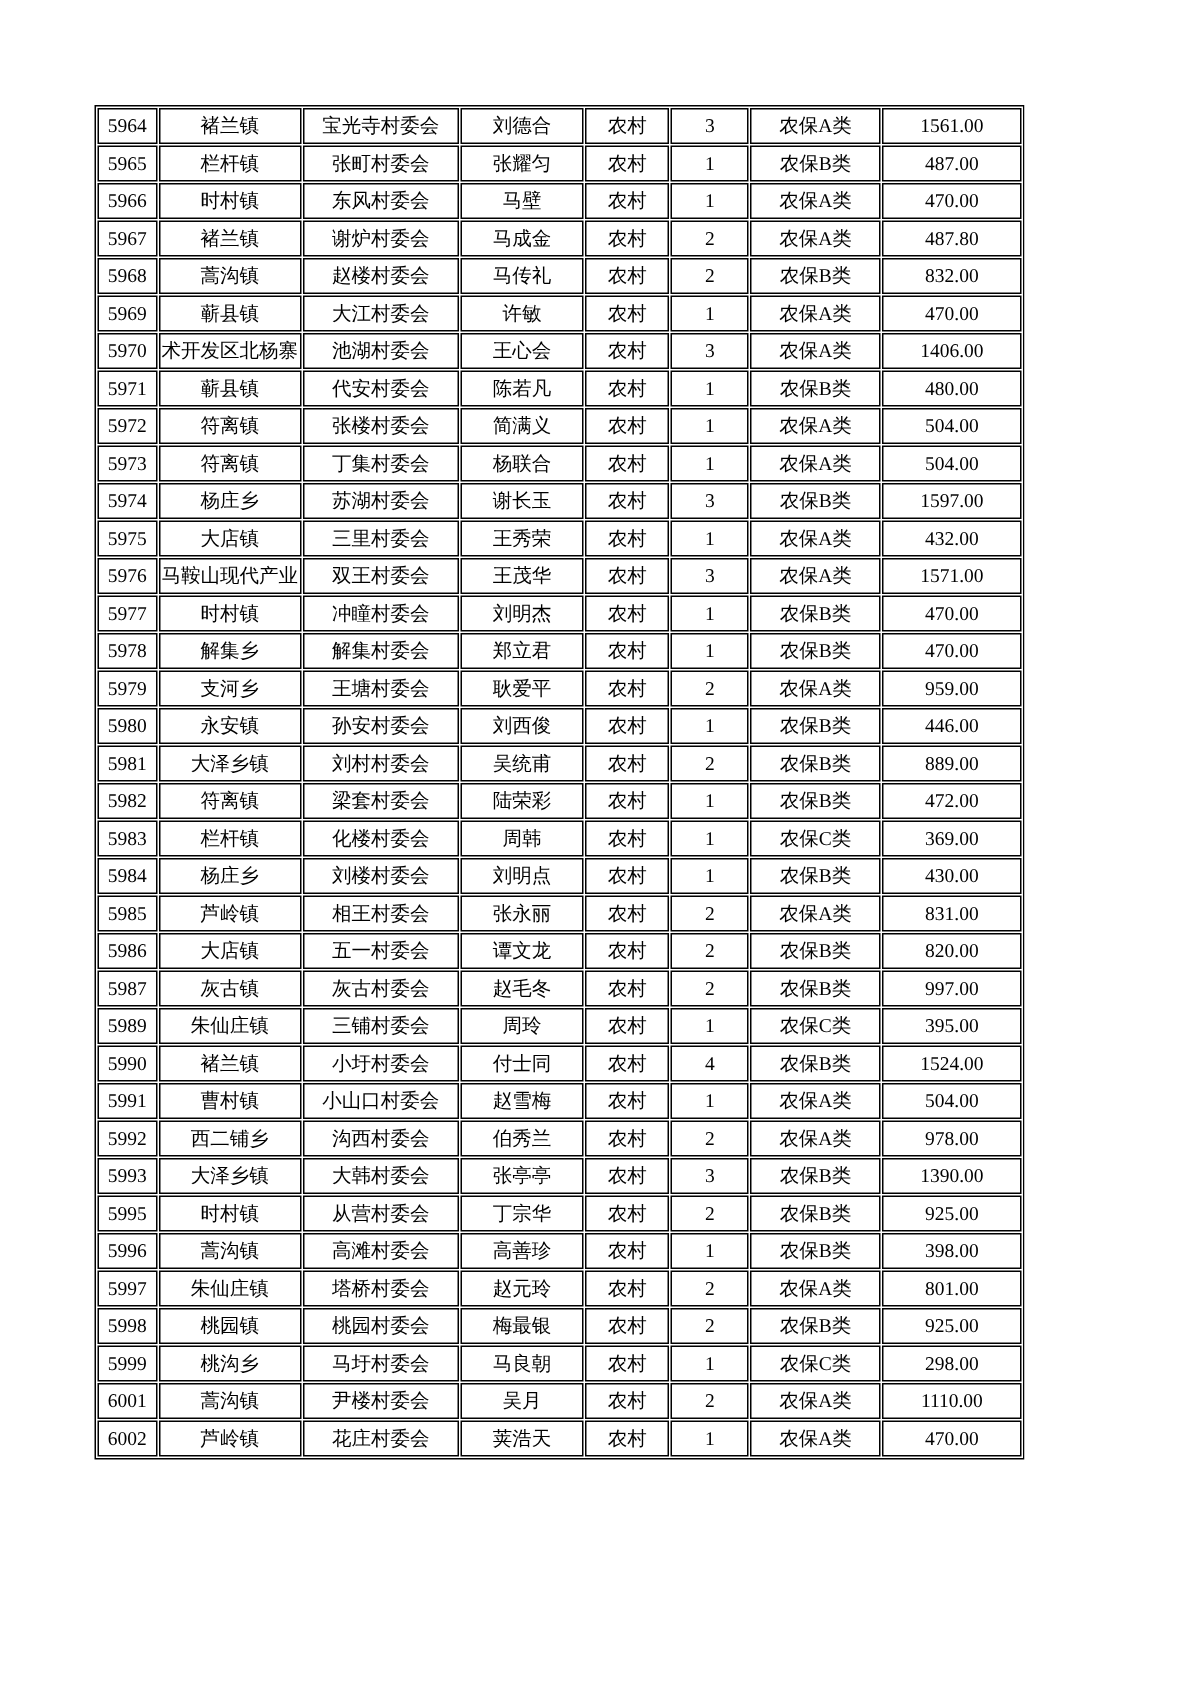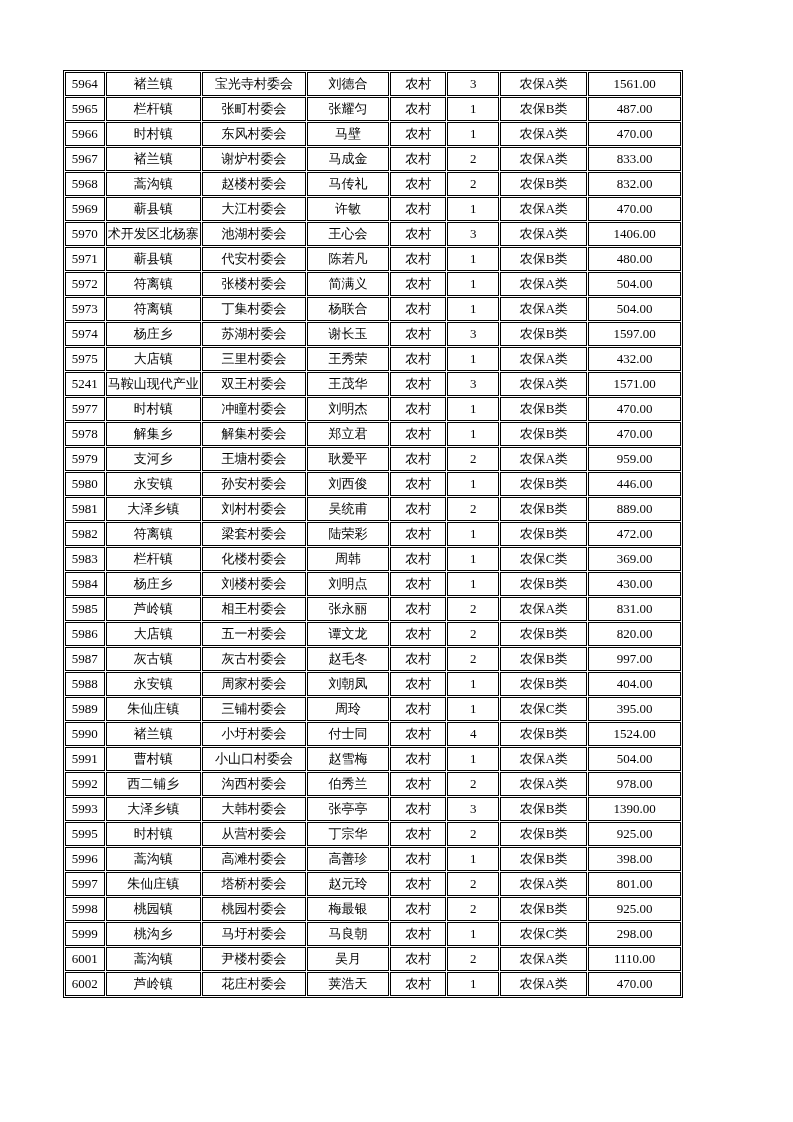--- a/index.html
+++ b/index.html
@@ -95,21 +95,21 @@
           <td class="c-amount">470.00</td>
         </tr>
         <tr>
           <td class="c-no">5967</td>
           <td class="c-township">褚兰镇</td>
           <td class="c-committee">谢炉村委会</td>
           <td class="c-name">马成金</td>
           <td class="c-type">农村</td>
           <td class="c-count">2</td>
           <td class="c-class">农保A类</td>
-          <td class="c-amount">833.00</td>
+          <td class="c-amount">487.80</td>
         </tr>
         <tr>
           <td class="c-no">5968</td>
           <td class="c-township">蒿沟镇</td>
           <td class="c-committee">赵楼村委会</td>
           <td class="c-name">马传礼</td>
           <td class="c-type">农村</td>
           <td class="c-count">2</td>
           <td class="c-class">农保B类</td>
           <td class="c-amount">832.00</td>
@@ -178,21 +178,21 @@
           <td class="c-no">5975</td>
           <td class="c-township">大店镇</td>
           <td class="c-committee">三里村委会</td>
           <td class="c-name">王秀荣</td>
           <td class="c-type">农村</td>
           <td class="c-count">1</td>
           <td class="c-class">农保A类</td>
           <td class="c-amount">432.00</td>
         </tr>
         <tr>
-          <td class="c-no">5241</td>
+          <td class="c-no">5976</td>
           <td class="c-township">马鞍山现代产业</td>
           <td class="c-committee">双王村委会</td>
           <td class="c-name">王茂华</td>
           <td class="c-type">农村</td>
           <td class="c-count">3</td>
           <td class="c-class">农保A类</td>
           <td class="c-amount">1571.00</td>
         </tr>
         <tr>
           <td class="c-no">5977</td>
@@ -296,30 +296,20 @@
         </tr>
         <tr>
           <td class="c-no">5987</td>
           <td class="c-township">灰古镇</td>
           <td class="c-committee">灰古村委会</td>
           <td class="c-name">赵毛冬</td>
           <td class="c-type">农村</td>
           <td class="c-count">2</td>
           <td class="c-class">农保B类</td>
           <td class="c-amount">997.00</td>
-        </tr>
-        <tr>
-          <td class="c-no">5988</td>
-          <td class="c-township">永安镇</td>
-          <td class="c-committee">周家村委会</td>
-          <td class="c-name">刘朝凤</td>
-          <td class="c-type">农村</td>
-          <td class="c-count">1</td>
-          <td class="c-class">农保B类</td>
-          <td class="c-amount">404.00</td>
         </tr>
         <tr>
           <td class="c-no">5989</td>
           <td class="c-township">朱仙庄镇</td>
           <td class="c-committee">三铺村委会</td>
           <td class="c-name">周玲</td>
           <td class="c-type">农村</td>
           <td class="c-count">1</td>
           <td class="c-class">农保C类</td>
           <td class="c-amount">395.00</td>

